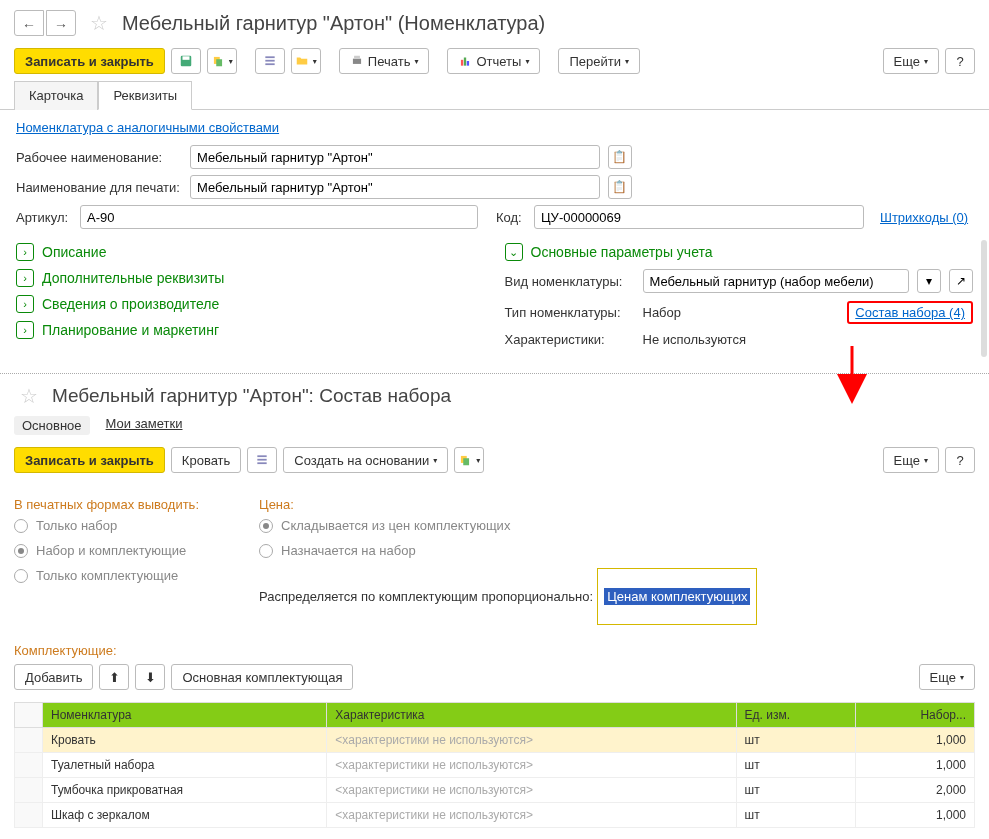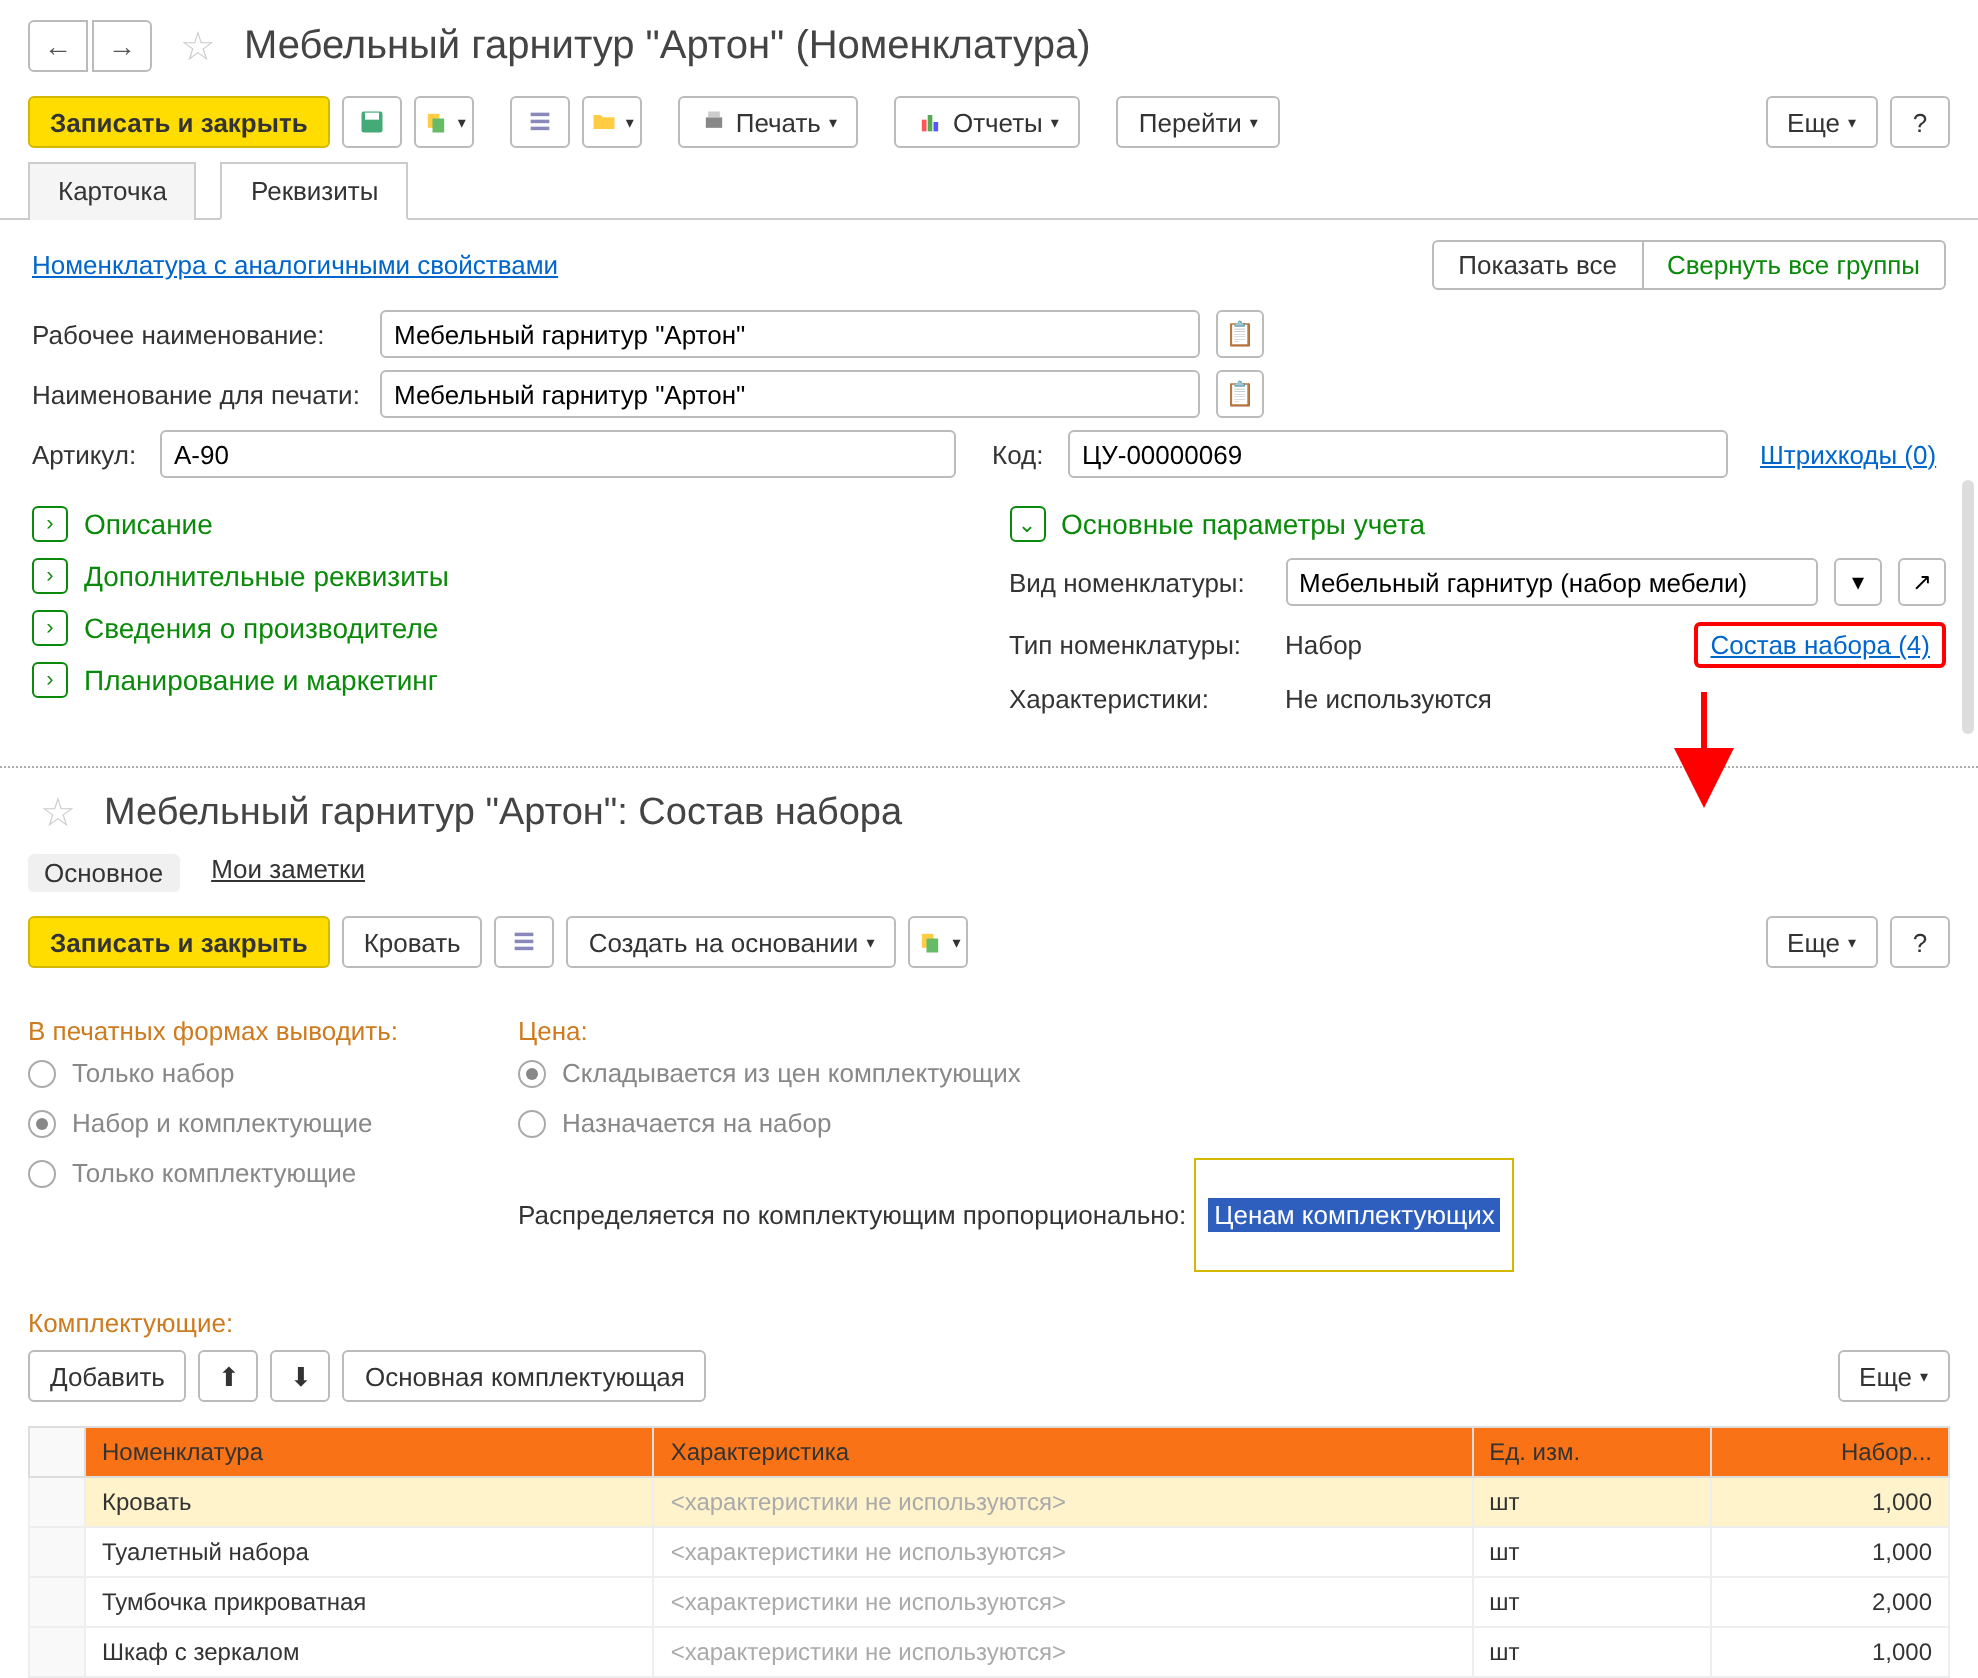--- a/index.html
+++ b/index.html
@@ -11,21 +11,21 @@
 .nav-group .nav-btn:first-child{border-radius:3px 0 0 3px}
 .nav-group .nav-btn:last-child{border-radius:0 3px 3px 0}
 .star{font-size:20px;color:#ccc;margin:0 6px}
 .title{font-size:20px;color:#444}
 .toolbar{display:flex;align-items:center;padding:6px 14px;gap:6px;flex-wrap:wrap}
 .btn{height:26px;border:1px solid #bbb;border-radius:3px;background:#fff;display:inline-flex;align-items:center;justify-content:center;padding:0 10px;font-size:13px;color:#333;cursor:pointer;gap:4px}
 .btn.yellow{background:#ffdd00;border-color:#d4b800;font-weight:bold;color:#333}
 .btn.icon{padding:0;width:30px}
 .sep{width:6px}
 .right{margin-left:auto}
-.tabs{display:flex;padding:0 14px;border-bottom:1px solid #ccc;gap:12px}
+.tabs{display:flex;padding:0 14px;border-bottom:1px solid #ccc;gap:0}
 .tab{padding:6px 14px;border:1px solid #ccc;border-bottom:none;background:#f5f5f5;cursor:pointer;position:relative;top:1px}
 .tab.active{background:#fff;border-bottom:1px solid #fff}
 .content{padding:10px 16px;position:relative}
 .link{color:#06c;text-decoration:underline;cursor:pointer}
 .row{display:flex;align-items:center;margin:6px 0;gap:8px}
 .lbl{width:166px;color:#333}
 .inp{flex:1;height:24px;border:1px solid #bbb;border-radius:3px;padding:0 6px;font-size:13px;background:#fff}
 .sq-btn{width:24px;height:24px;border:1px solid #bbb;border-radius:3px;background:#fff;display:inline-flex;align-items:center;justify-content:center;cursor:pointer;font-size:12px}
 .two-col{display:flex;gap:20px}
 .col{flex:1}
@@ -41,21 +41,21 @@
 .sub-nav .item{color:#333;cursor:pointer}
 .sub-nav .item.active{background:#f0f0f0;padding:2px 8px;border-radius:3px}
 .rg{display:flex;flex-direction:column;gap:10px}
 .radio-row{display:flex;align-items:center;gap:8px;color:#888}
 .radio{width:14px;height:14px;border:1px solid #aaa;border-radius:50%;display:inline-flex;align-items:center;justify-content:center}
 .radio.sel::after{content:"";width:6px;height:6px;background:#888;border-radius:50%}
 .sect-title{color:#cd7b1e;font-size:13px;margin:6px 0}
 .inline-field{border:1px solid #d4b800;padding:20px 6px;margin-left:4px}
 .inline-sel{background:#2e5fbf;color:#fff;padding:1px 3px}
 .tbl{width:100%;border-collapse:collapse;margin-top:6px}
-.tbl th{text-align:left;font-weight:normal;background:#f97316;border:1px solid #ddd;padding:5px 8px;font-size:12px}
+.tbl th{text-align:left;font-weight:normal;background:#84cc16;border:1px solid #ddd;padding:5px 8px;font-size:12px}
 .tbl td{border:1px solid #eee;padding:5px 8px;font-size:12px}
 .tbl .idcol{width:28px;background:#f9f9f9}
 .tbl tr.sel{background:#fff3cc}
 .tbl .char{color:#aaa}
 .tbl .num{text-align:right}
 .cols-row{display:flex;gap:60px;margin-top:10px}
 .arrow{position:absolute;right:122px;top:344px;pointer-events:none}
 svg.icon{width:14px;height:14px}
 </style>
 </head>
@@ -132,24 +132,20 @@
   </div>
 
   <div class="tabs">
     <div class="tab">Карточка</div>
     <div class="tab active">Реквизиты</div>
   </div>
 
   <div class="content">
     <div style="display:flex;justify-content:space-between;align-items:center;margin-bottom:10px">
       <span class="link">Номенклатура с аналогичными свойствами</span>
-      <div style="display:flex;border:1px solid #bbb;border-radius:3px;overflow:hidden">
-        <div style="padding:4px 12px;cursor:pointer">Показать все</div>
-        <div style="padding:4px 12px;border-left:1px solid #bbb;color:#0a8a0a;cursor:pointer">Свернуть все группы</div>
-      </div>
     </div>
 
     <div class="row">
       <span class="lbl">Рабочее наименование:</span>
       <input class="inp" style="max-width: 410px;" value="Мебельный гарнитур &quot;Артон&quot;">
       <button class="sq-btn">📋</button>
     </div>
     <div class="row">
       <span class="lbl">Наименование для печати:</span>
       <input class="inp" style="max-width: 410px;" value="Мебельный гарнитур &quot;Артон&quot;">

